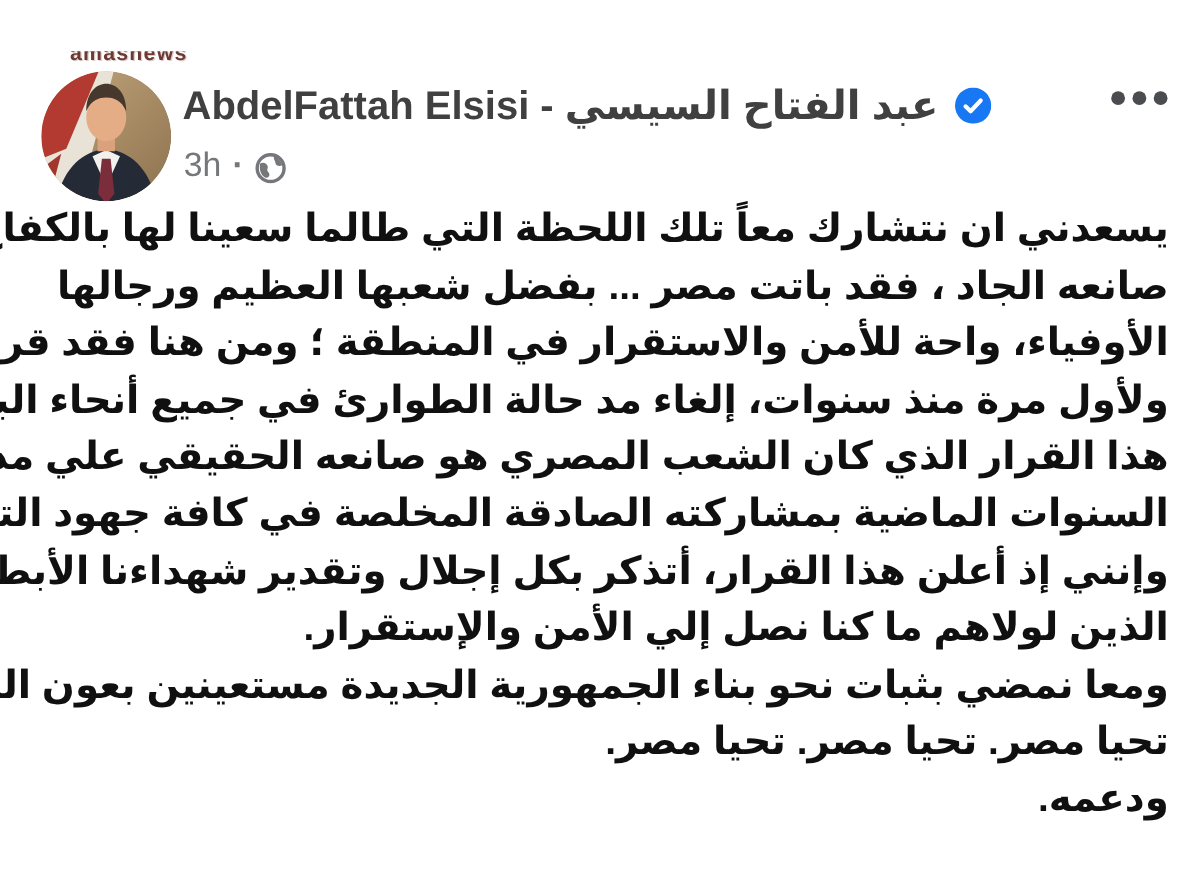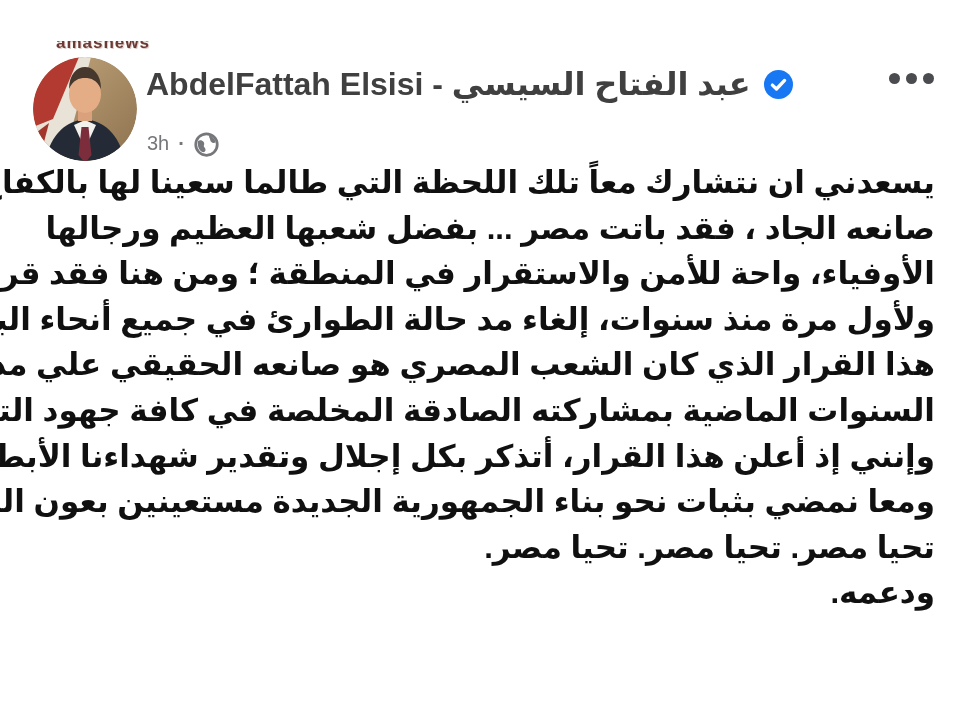--- a/index.html
+++ b/index.html
@@ -56,26 +56,26 @@
     color: #404040;
     direction: ltr;
     cursor: pointer;
   }
   .badge { width: 29px; height: 29px; display: inline-block; }
   .badge svg { display: block; width: 100%; height: 100%; }
 
   .meta-row {
     position: absolute;
     left: 147px;
-    top: 88px;
+    top: 76px;
     display: flex;
     align-items: center;
     gap: 9px;
     color: #75777b;
-    font-size: 20px;
+    font-size: 27px;
     justify-content: space-between;
   }
   .meta-sep { font-weight: bold; color: #75777b; }
   .globe { width: 25px; height: 25px; display: inline-block; margin-top: 3px; }
   .globe svg { display: block; width: 100%; height: 100%; }
 
   
   .menu {
     position: absolute;
     right: 22px;
@@ -171,18 +171,19 @@
   </div>
 
   <div class="post-body" dir="rtl">
     <div class="post-line">يسعدني ان نتشارك معاً تلك اللحظة التي طالما سعينا لها بالكفاح</div>
     <div class="post-line">صانعه الجاد ، فقد باتت مصر ... بفضل شعبها العظيم ورجالها</div>
     <div class="post-line">الأوفياء، واحة للأمن والاستقرار في المنطقة ؛ ومن هنا فقد قررت،</div>
     <div class="post-line">ولأول مرة منذ سنوات، إلغاء مد حالة الطوارئ في جميع أنحاء البلاد.</div>
     <div class="post-line">هذا القرار الذي كان  الشعب المصري هو صانعه الحقيقي علي مدار</div>
     <div class="post-line">السنوات الماضية بمشاركته الصادقة المخلصة في كافة جهود التنمية</div>
     <div class="post-line">وإنني إذ أعلن هذا القرار، أتذكر بكل إجلال وتقدير شهداءنا الأبطال</div>
+    <div class="post-line">الذين لولاهم ما كنا نصل إلي الأمن والإستقرار.</div>
     <div class="post-line">ومعا نمضي بثبات نحو بناء الجمهورية الجديدة مستعينين بعون الله</div>
     <div class="post-line">تحيا مصر. تحيا مصر. تحيا مصر.</div>
     <div class="post-line">ودعمه.</div>
   </div>
 
 </div>
 
 </body></html>

